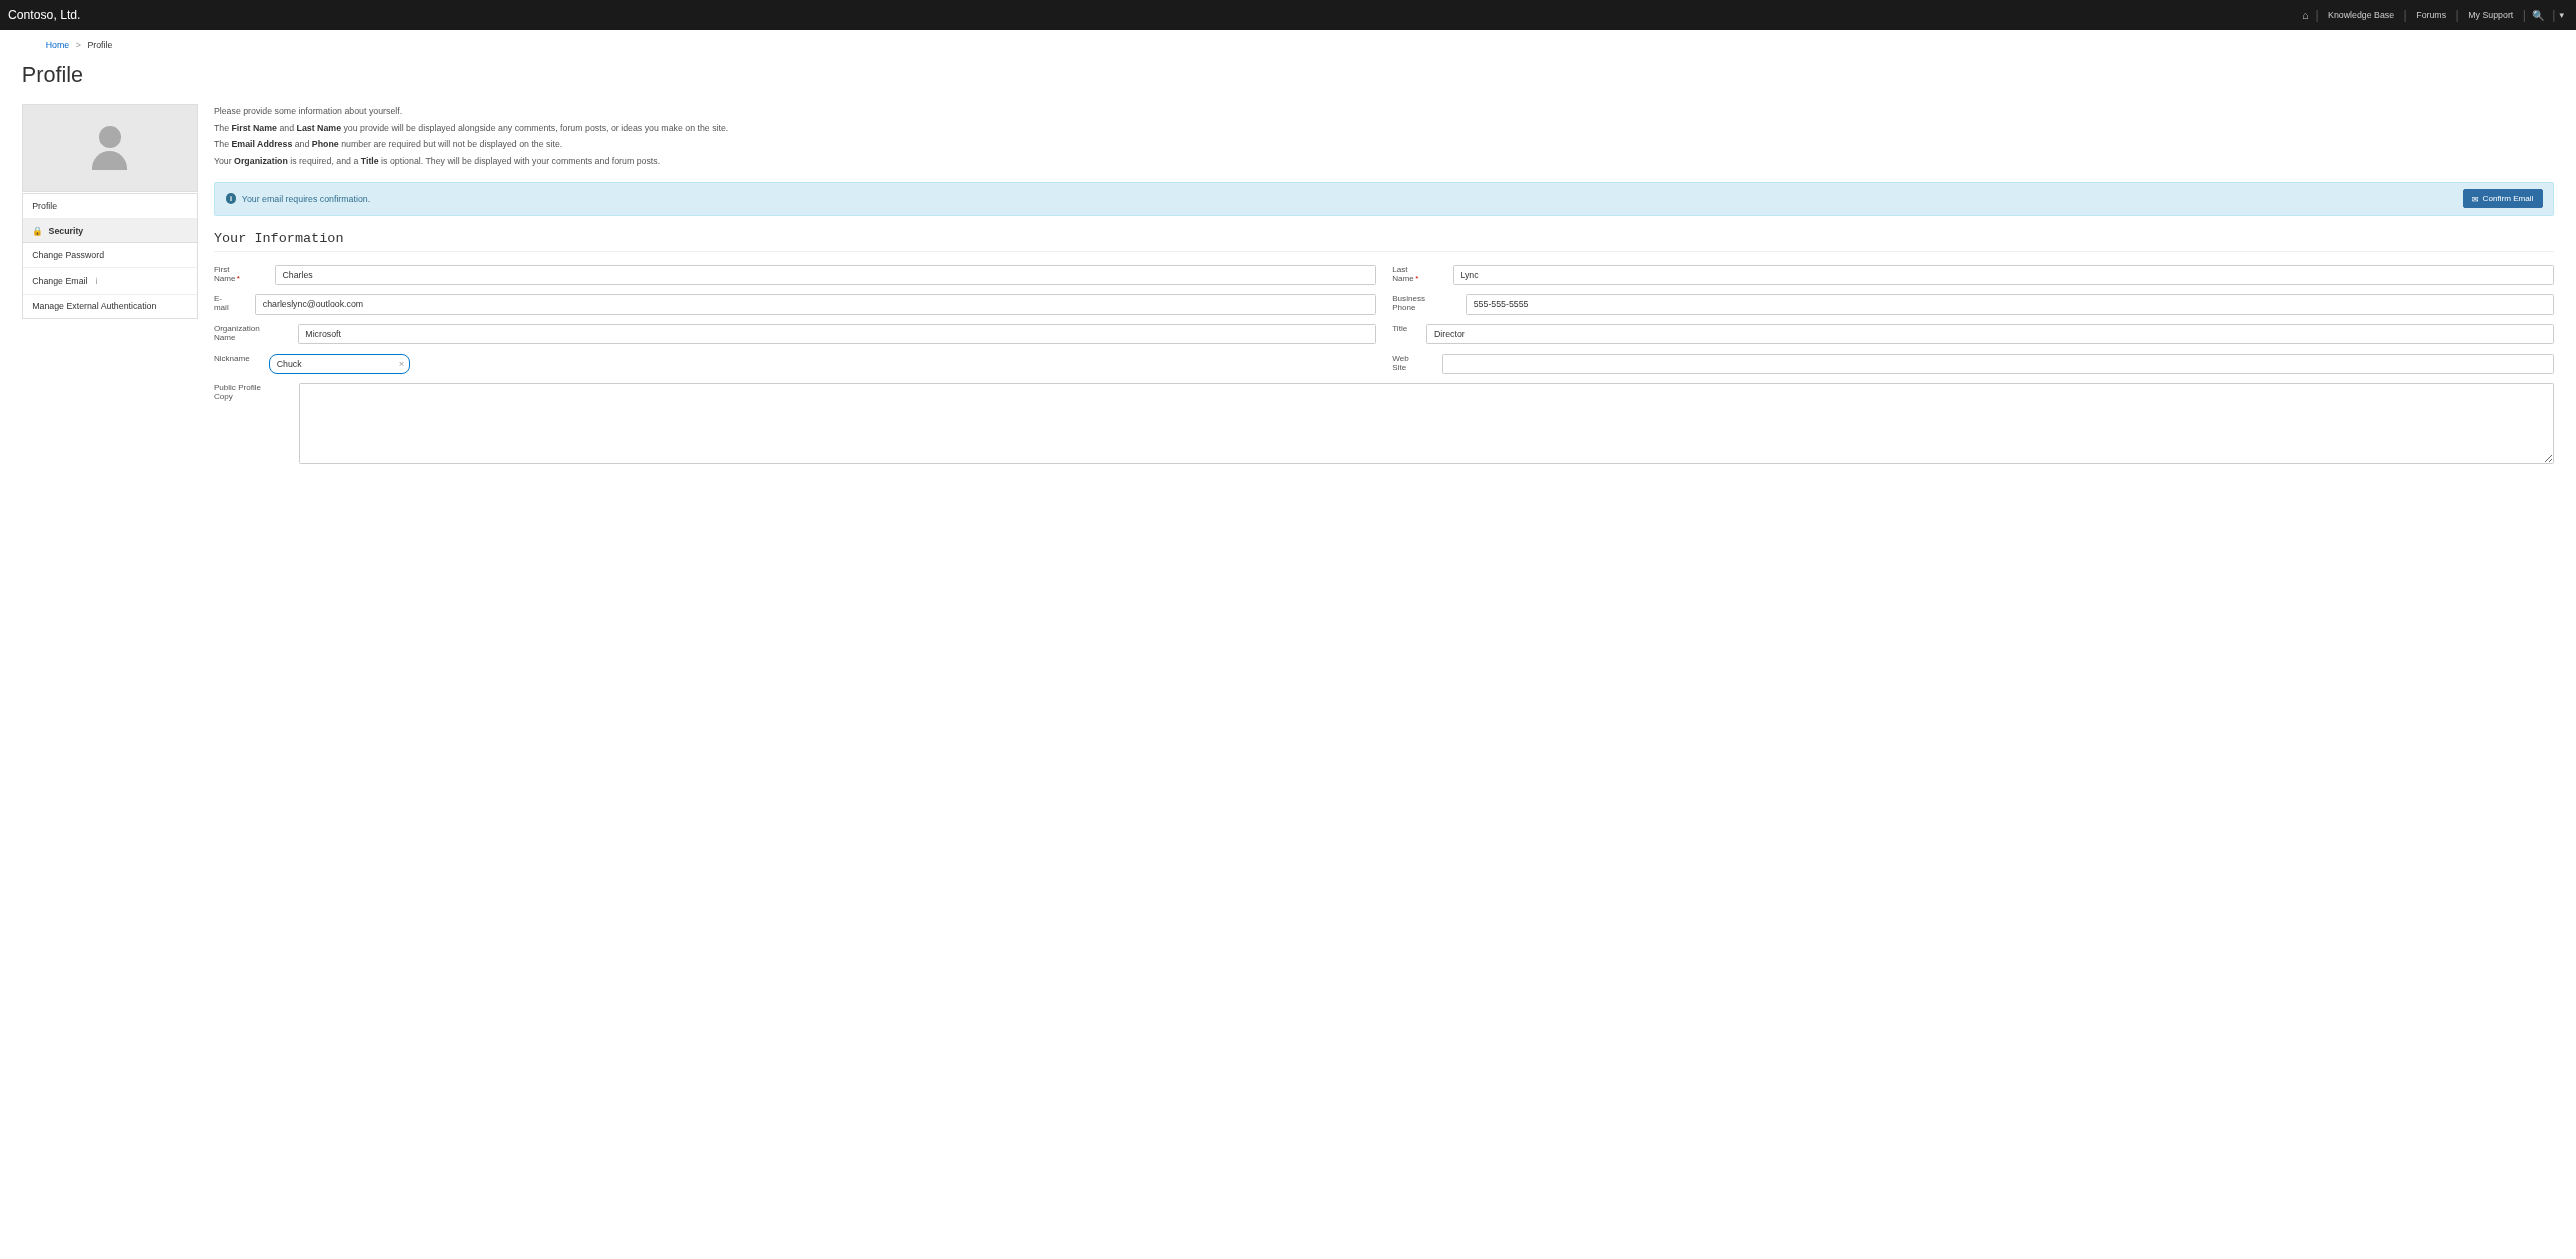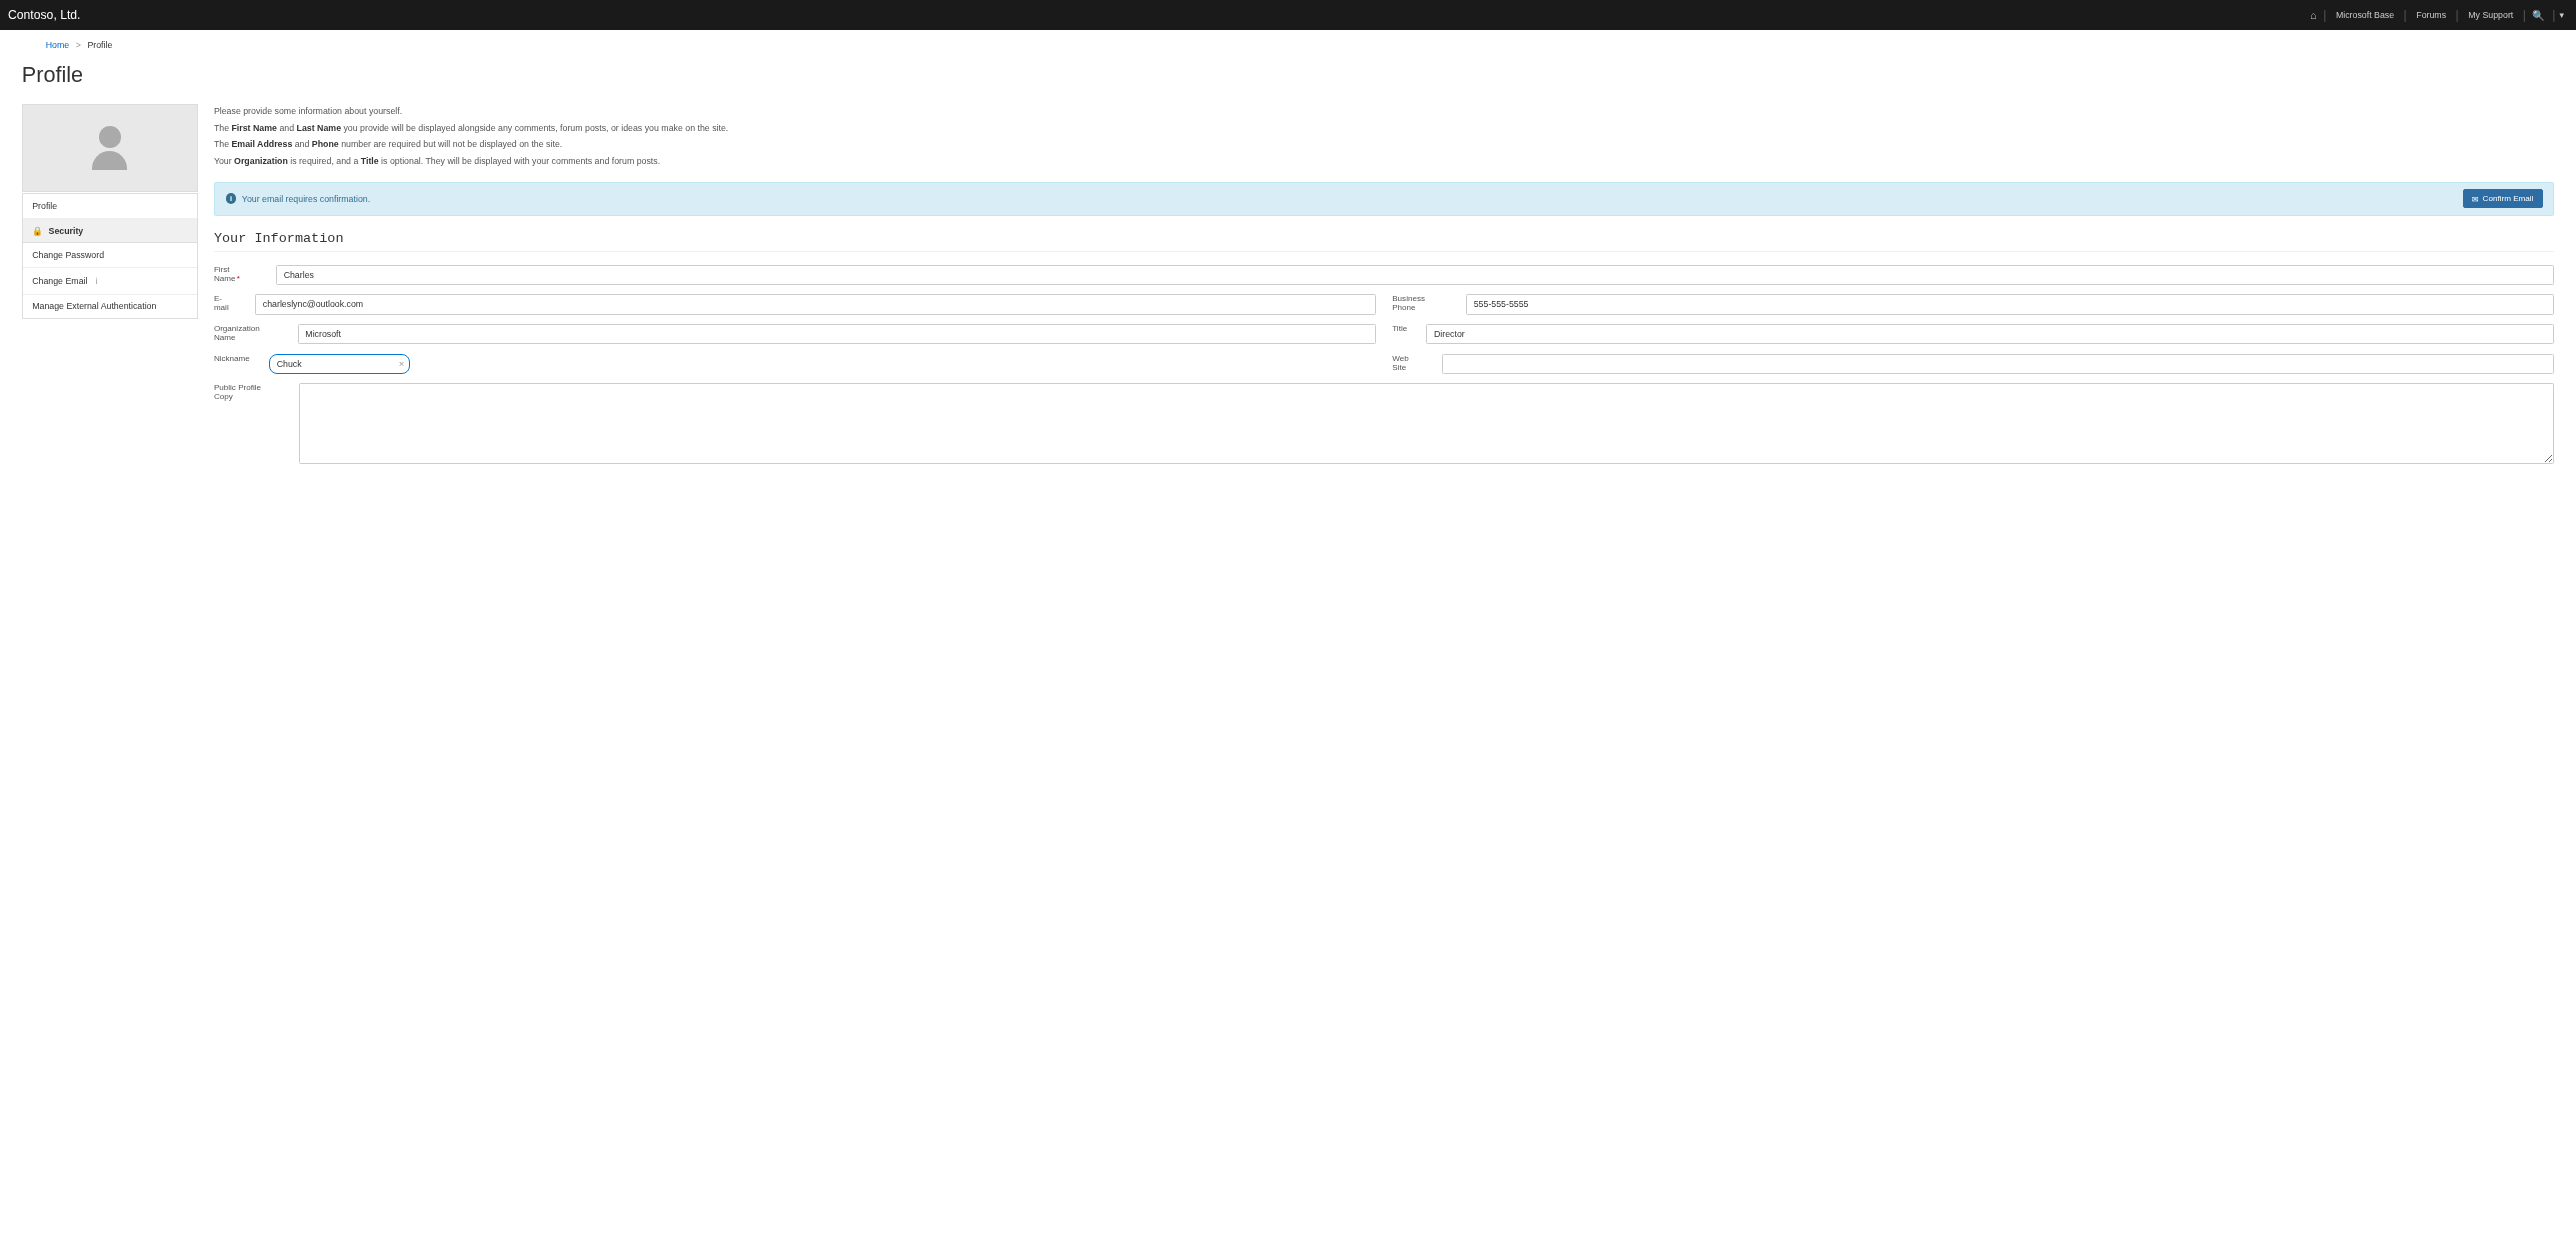--- a/index.html
+++ b/index.html
@@ -278,21 +278,21 @@
     }
   </style>
 </head>
 <body>
 
 <nav class="top-nav">
   <span class="brand">Contoso, Ltd.</span>
   <div class="nav-links">
     <span class="home-icon">⌂</span>
     <span class="nav-sep">|</span>
-    <a>Microsoft Base</a>
+    <a>Knowledge Base</a>
     <span class="nav-sep">|</span>
     <a>Forums</a>
     <span class="nav-sep">|</span>
     <a>My Support</a>
     <span class="nav-sep">|</span>
     <span class="nav-icon">🔍</span>
     <span class="nav-sep">|</span>
     <span class="nav-dropdown">▾</span>
   </div>
 </nav>
@@ -368,20 +368,26 @@
     <div>
       <h2 class="your-information">Your Information</h2>
 
       <div class="form-row">
         <div class="form-group">
           <label class="form-label">
             <span>First Name</span><span class="required">*</span>
           </label>
           <input type="text" class="form-input" value="Charles" style="">
         </div>
+        <div class="form-group">
+          <label class="form-label">
+            <span>Last Name</span><span class="required">*</span>
+          </label>
+          <input type="text" class="form-input" value="Lync" style="">
+        </div>
       </div>
 
       <div class="form-row">
         <div class="form-group">
           <label class="form-label">E-mail</label>
           <input type="email" class="form-input" value="charleslync@outlook.com" style="">
         </div>
         <div class="form-group">
           <label class="form-label">Business Phone</label>
           <input type="text" class="form-input" value="555-555-5555" style="">

